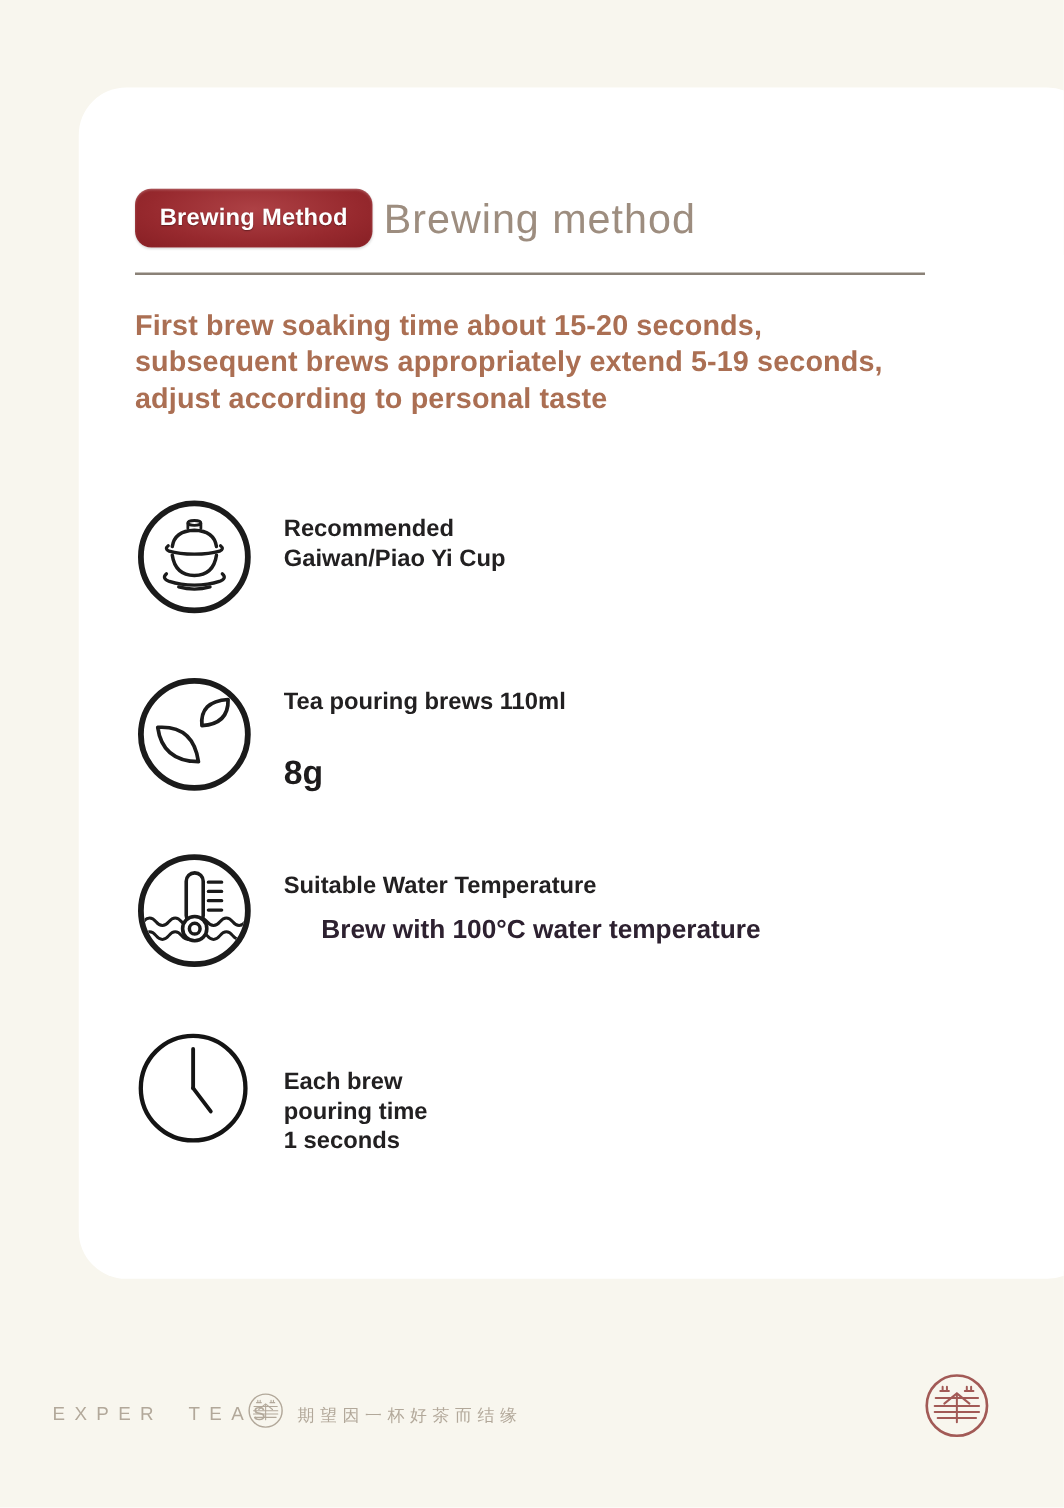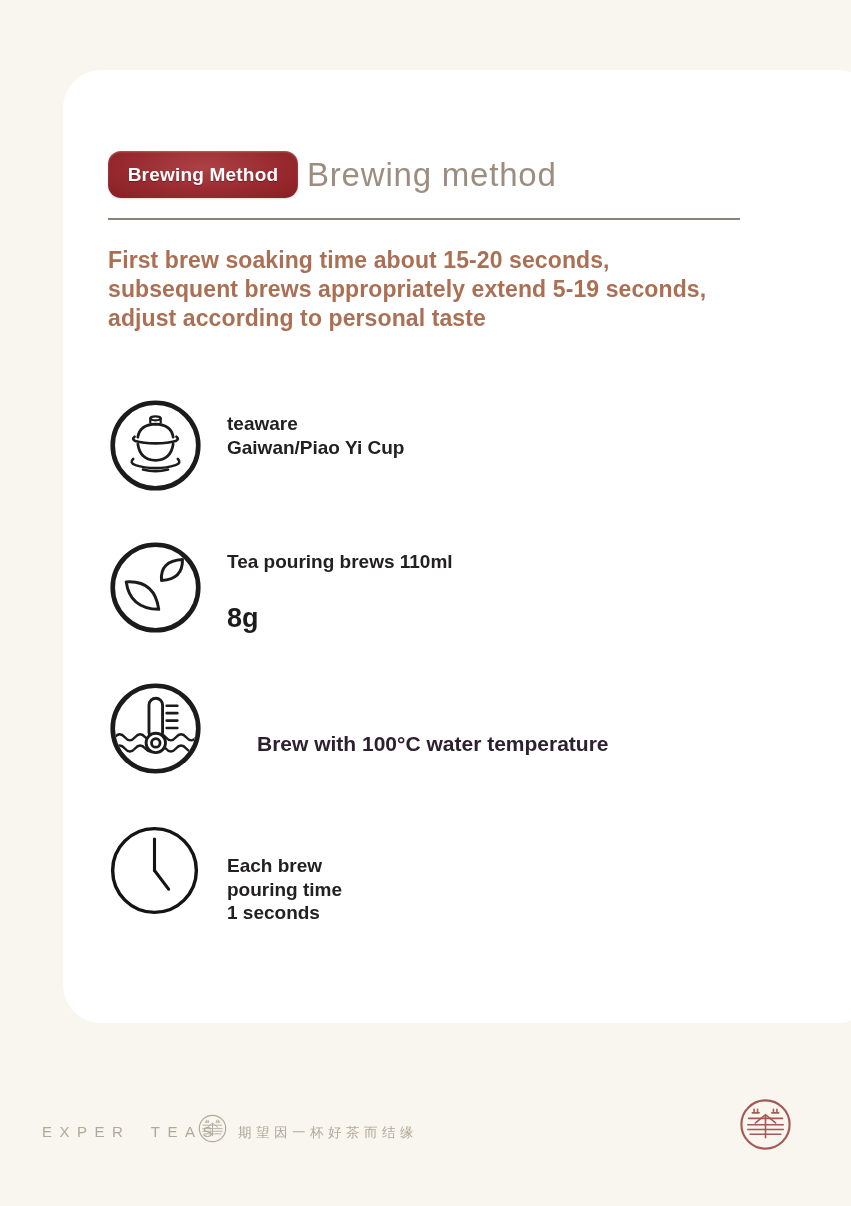--- a/index.html
+++ b/index.html
@@ -97,21 +97,21 @@
       <ellipse cx="50" cy="20.8" rx="5.6" ry="2.1" stroke-width="2.4"></ellipse>
       <path d="M44.4 21.2 V25.6 M55.6 21.2 V25.6" stroke-width="2.4"></path>
       <path d="M31 41 Q33 27.5 50 27 Q67 27.5 69 41" stroke-width="3"></path>
       <path d="M27.5 40.5 q-3.5 2.8 .8 4.6 q8.5 2.6 21.7 2.6 q13.2 0 21.7 -2.6 q4.3 -1.8 .8 -4.6" stroke-width="2.8"></path>
       <path d="M31 48.5 Q33.5 65.5 50 66 Q66.5 65.5 69 48.5" stroke-width="3"></path>
       <path d="M26 64.5 q-4.5 4 2.5 6.6 q9.5 3.2 21.5 3.2 q12 0 21.5 -3.2 q7 -2.6 2.5 -6.6" stroke-width="2.8"></path>
       <path d="M36.5 75.8 q13.5 3.8 27 0" stroke-width="2.8"></path>
     </svg>
   </div>
   <div class="row-text lines" style="top:342px">
-    <span>teaware</span>
+    <span>Recommended</span>
     <span>Gaiwan/Piao Yi Cup</span>
   </div>
 
   <div class="icon" style="top:471px">
     <svg viewBox="0 0 100 100" fill="none" stroke="#1b1b1b" stroke-linecap="round" stroke-linejoin="round">
       <circle cx="50" cy="50" r="46" stroke-width="5"></circle>
       <path d="M18.5 44 Q49 42 53.5 73.5 Q22.5 73 18.5 44 Z" stroke-width="3.2"></path>
       <path d="M56.5 42.5 Q54.5 21.5 79 20 Q79.5 41 56.5 42.5 Z" stroke-width="3.2"></path>
     </svg>
   </div>
@@ -127,20 +127,21 @@
       <g clip-path="url(#thermoClip)">
         <path d="M6 59.5 q5.5 -6.5 11 0 t11 0 t11 0 t11 0 t11 0 t11 0 t11 0 t11 0" stroke-width="2.6"></path>
         <path d="M6 71.5 q5.5 -6.5 11 0 t11 0 t11 0 t11 0 t11 0 t11 0 t11 0 t11 0" stroke-width="2.6"></path>
       </g>
       <rect x="43" y="17.5" width="14.6" height="44" rx="7.3" fill="#ffffff" stroke-width="3.1"></rect>
       <circle cx="50.3" cy="65.5" r="10.4" fill="#ffffff" stroke-width="3.1"></circle>
       <circle cx="50.3" cy="65.5" r="4.6" stroke-width="3"></circle>
       <path d="M62 25.5 H73.5 M62 33.5 H73.5 M62 41.5 H73.5 M62 49.5 H73.5" stroke-width="2.8"></path>
     </svg>
   </div>
+  <span class="row-text row-title" style="top:628px">Suitable Water Temperature</span>
   <span class="temp-value" style="top:662px">Brew with 100°C water temperature</span>
 
   <div class="icon" style="top:755px;width:91px;height:91px">
     <svg viewBox="0 0 100 100" fill="none" stroke="#141414" stroke-linecap="round">
       <circle cx="50" cy="50" r="46" stroke-width="3.8"></circle>
       <path d="M50 50 V15.5" stroke-width="3.4"></path>
       <path d="M50 50 L65.5 70.5" stroke-width="3.4"></path>
     </svg>
   </div>
   <div class="row-text lines" style="top:784px">

